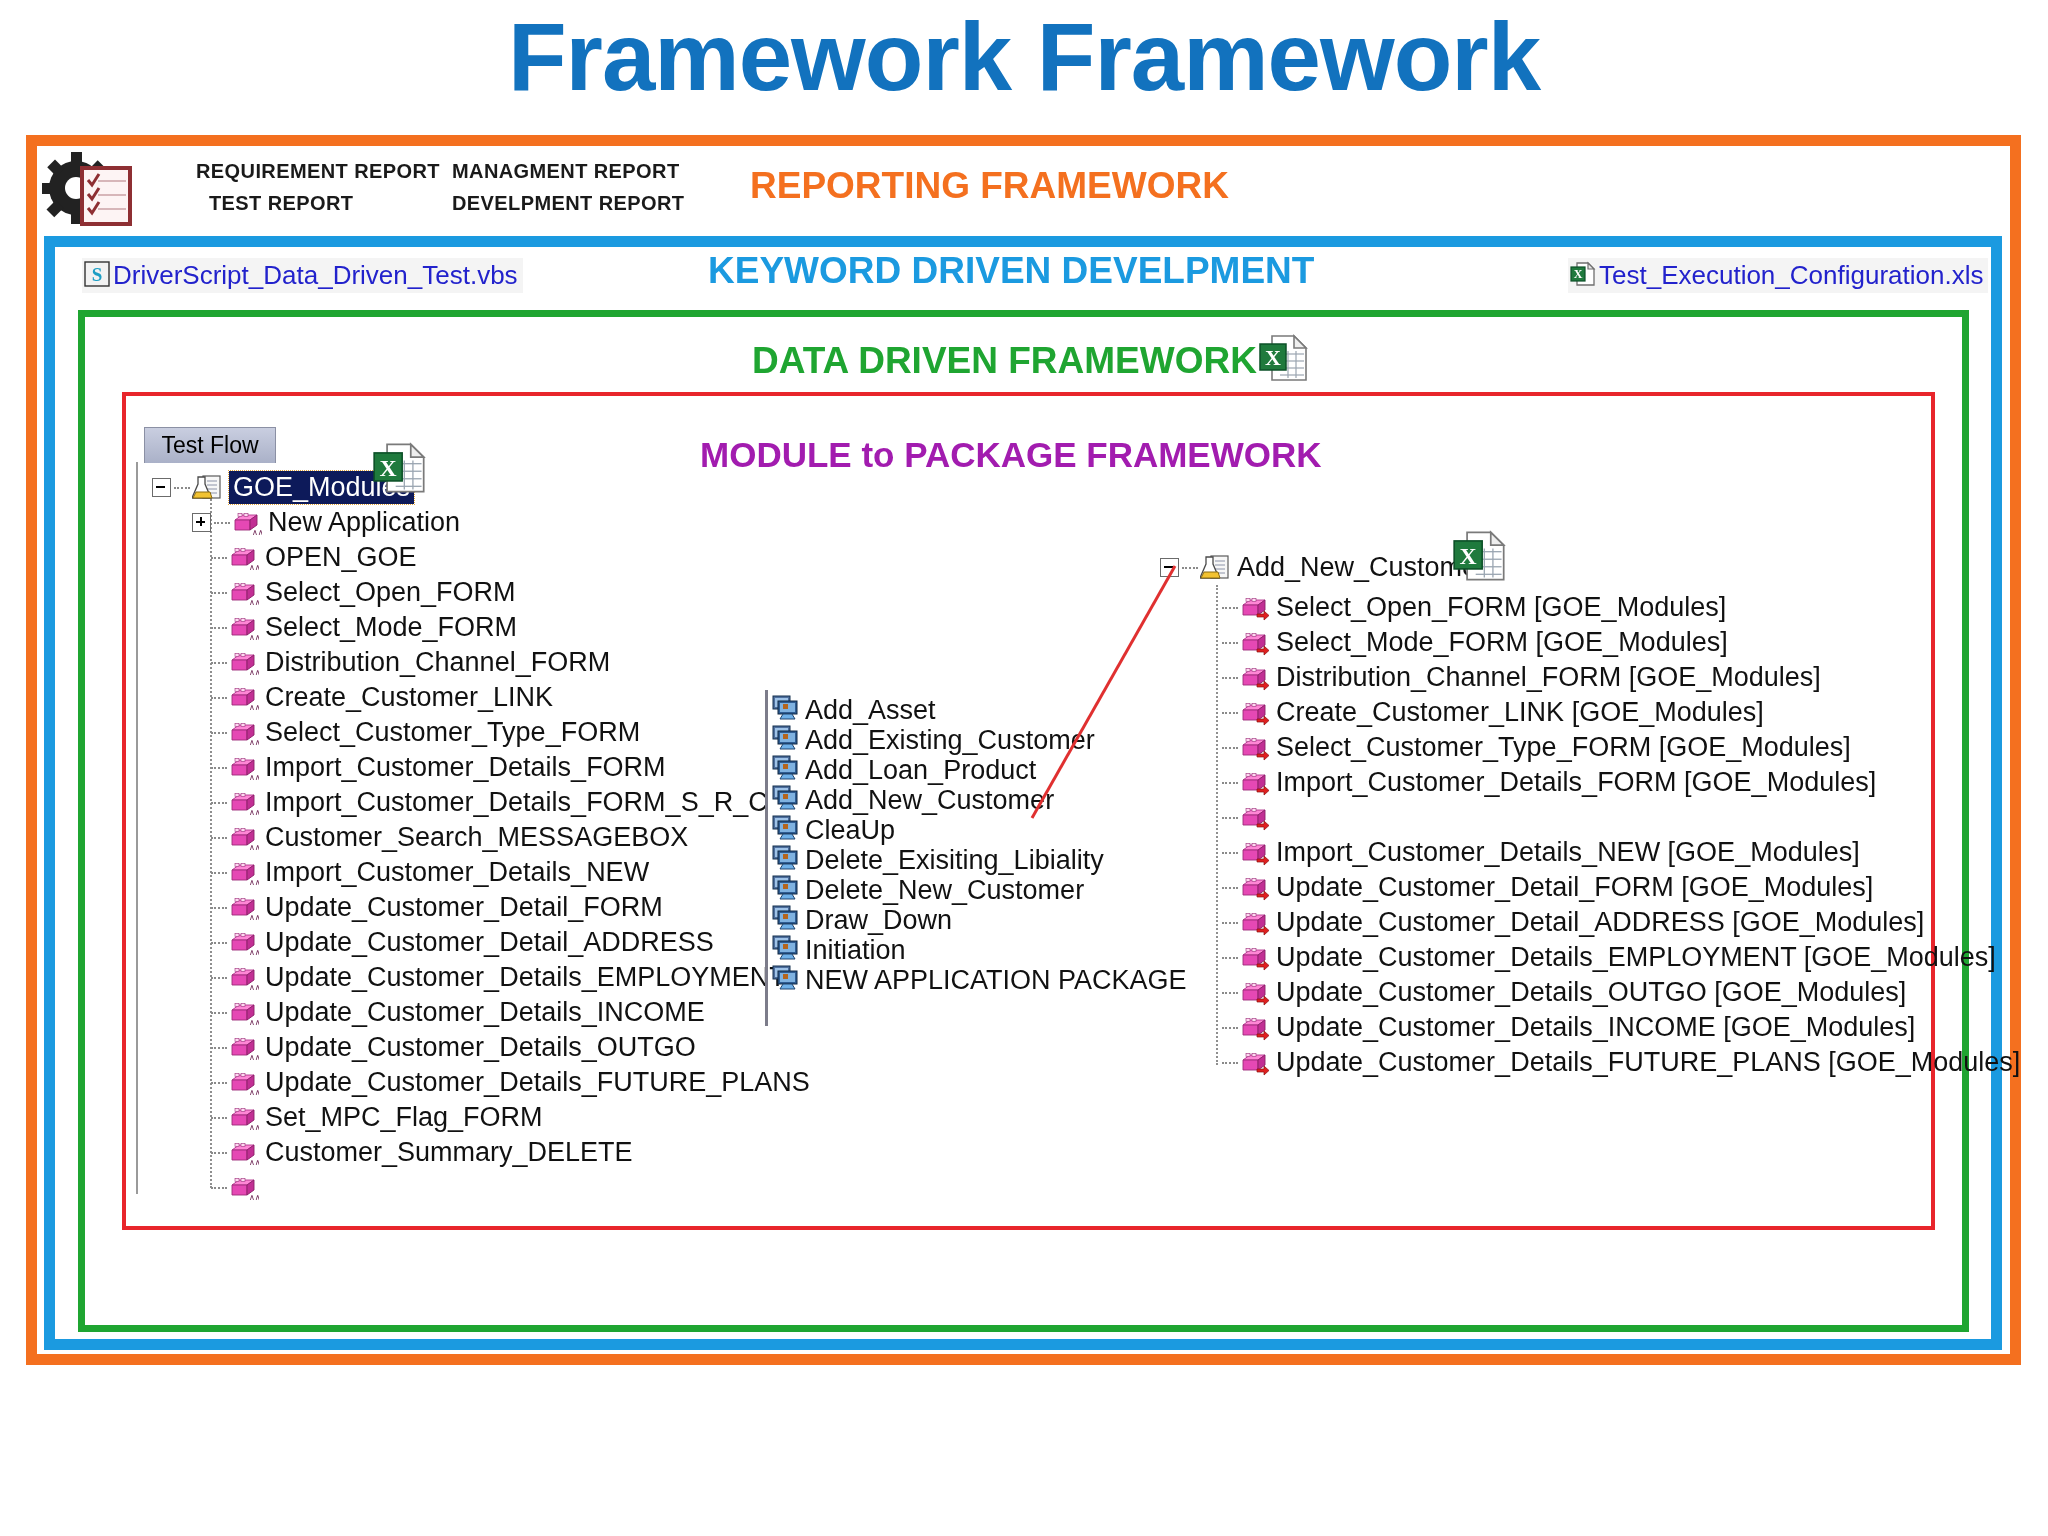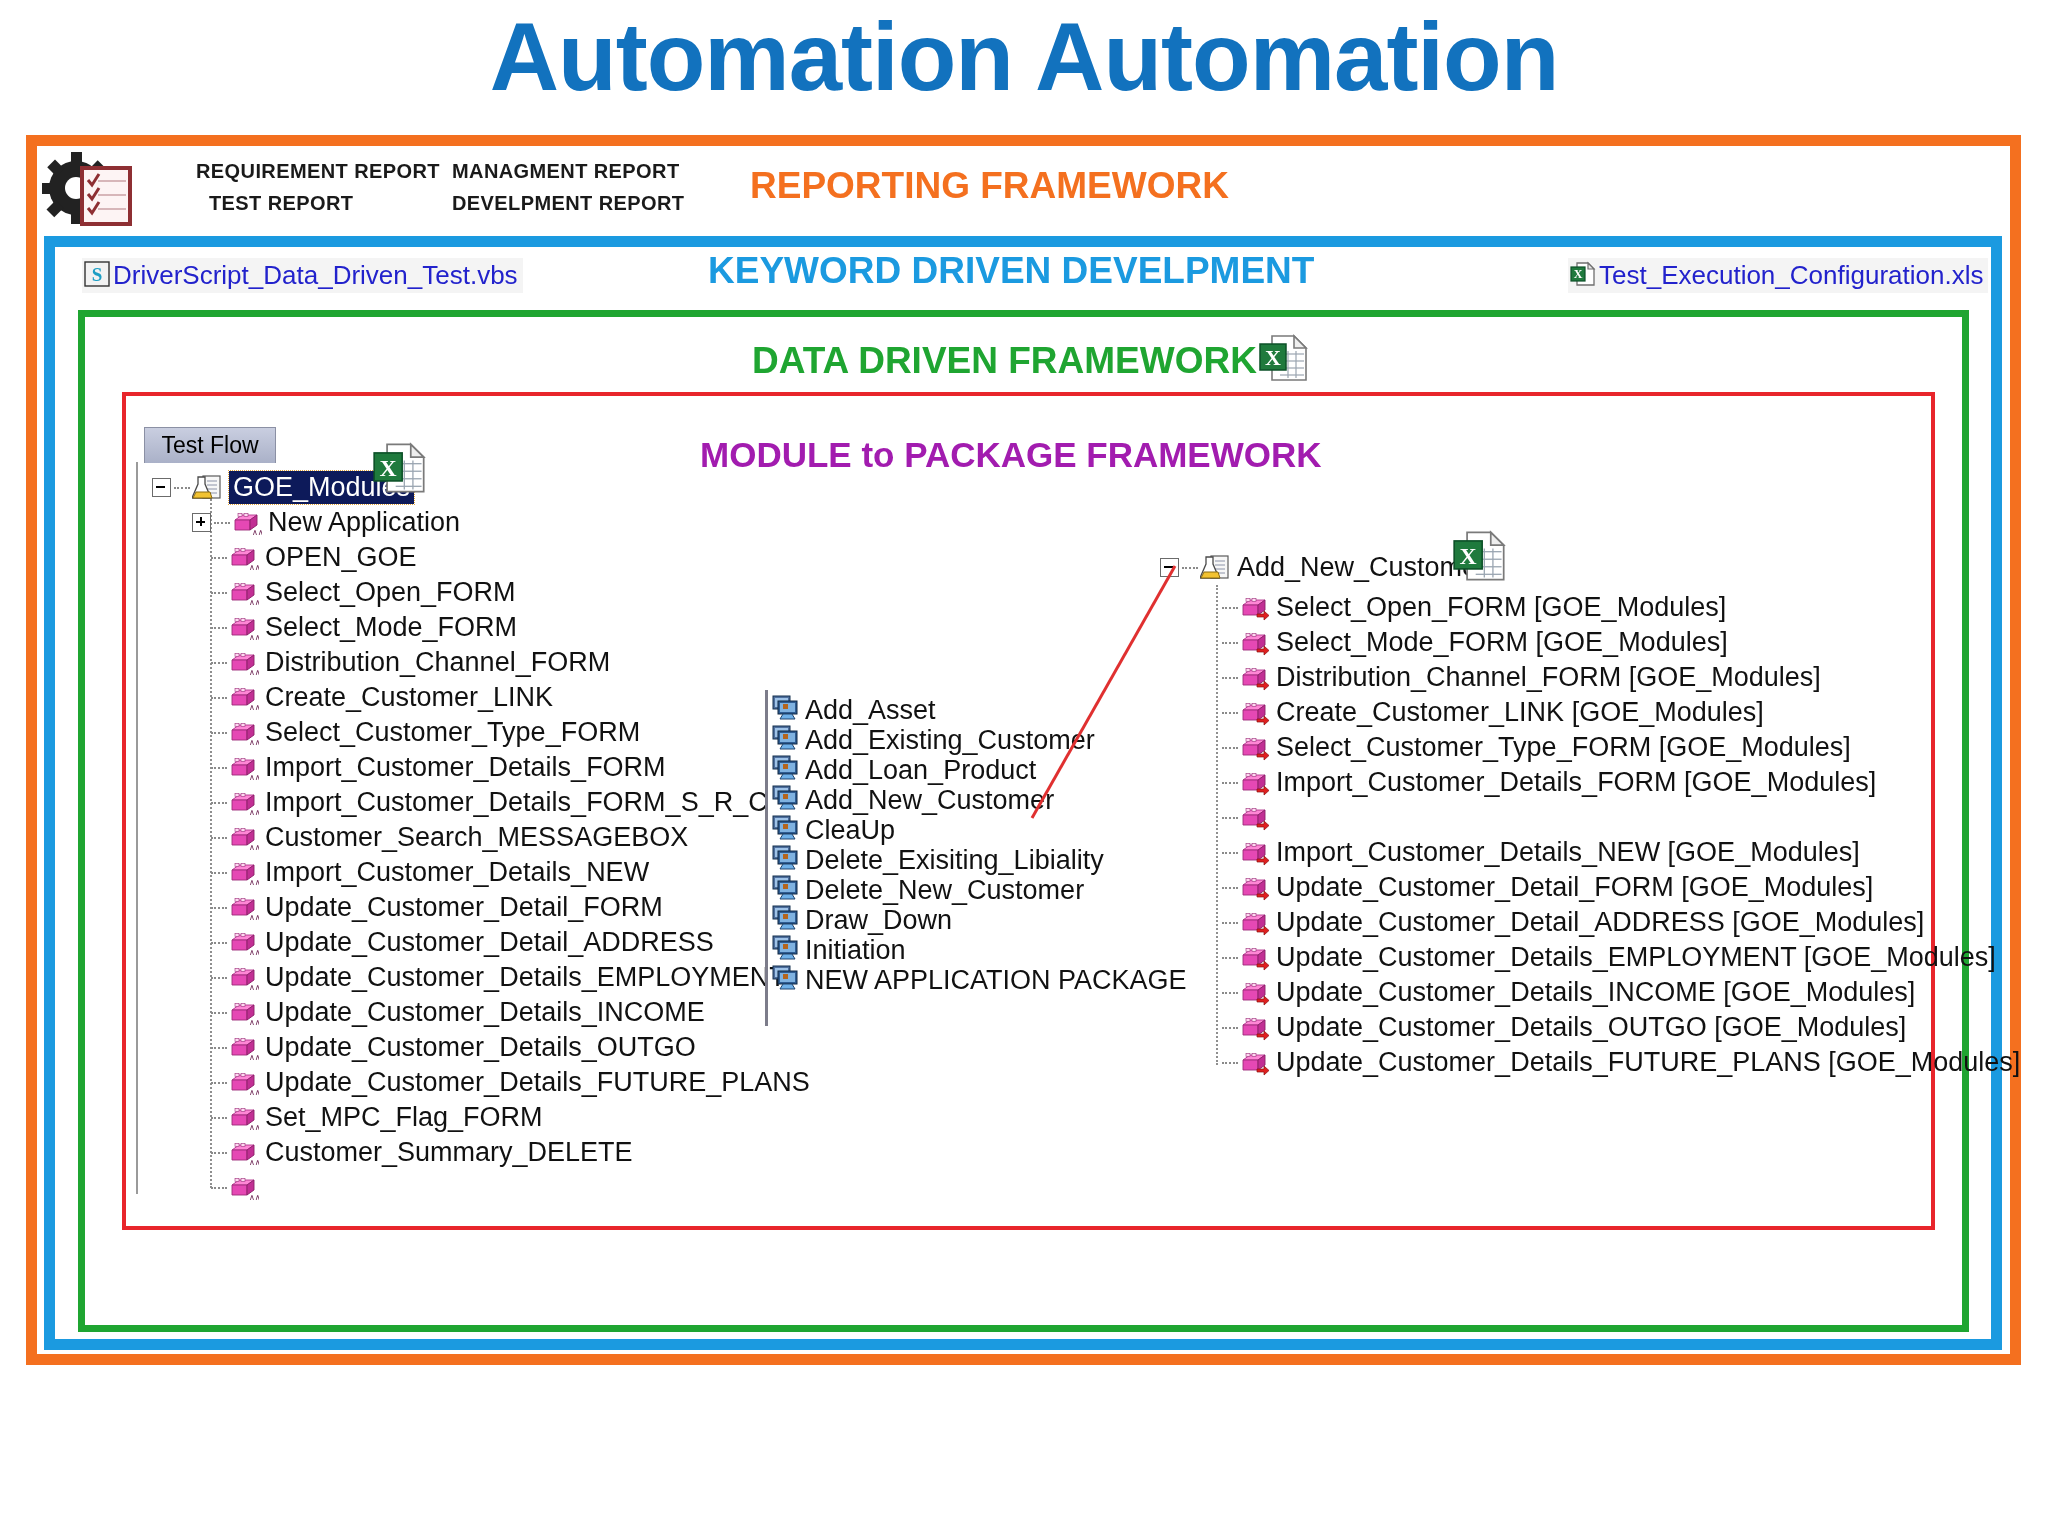--- a/index.html
+++ b/index.html
@@ -91,21 +91,21 @@
   #right-tree{position:absolute;left:1160px;top:550px;}
   #right-children{position:absolute;left:1222px;top:590px;}
 
   
   #connector{position:absolute;left:1010px;top:550px;width:220px;height:290px;
              pointer-events:none;}
 </style>
 </head>
 <body>
 
-<div id="page-title">Automation Automation</div>
+<div id="page-title">Framework Framework</div>
 
 <div class="frame" id="frame-reporting"></div>
 <div class="frame" id="frame-keyword"></div>
 <div class="frame" id="frame-data"></div>
 <div class="frame" id="frame-module"></div>
 
 <div class="frame-caption" id="cap-reporting">REPORTING FRAMEWORK</div>
 <div class="frame-caption" id="cap-keyword">KEYWORD DRIVEN DEVELPMENT</div>
 <div class="frame-caption" id="cap-data">DATA DRIVEN FRAMEWORK</div>
 <div class="frame-caption" id="cap-module">MODULE to PACKAGE FRAMEWORK</div>
@@ -862,36 +862,36 @@
     <svg width="30" height="26" viewBox="0 0 30 26">
       <path d="M3 9 l7 -5 l15 0 l-7 5 z" fill="#ff86d6" stroke="#b0368c" stroke-width="0.9"></path>
       <path d="M3 9 l15 0 l0 10 l-15 0 z" fill="#e548b4" stroke="#9c2b79" stroke-width="0.9"></path>
       <path d="M18 9 l7 -5 l0 10 l-7 5 z" fill="#c12f94" stroke="#8a1f68" stroke-width="0.9"></path>
       <g fill="#ffd9f1" stroke="#9c2b79" stroke-width="0.6">
         <rect x="6" y="2.5" width="4" height="3"></rect>
             <rect x="12" y="2.5" width="4" height="3"></rect>
       </g>
       <path d="M17 18 l7 0 l0 -3 l5 4.5 l-5 4.5 l0 -3 l-7 0 z" fill="#e02020" stroke="#8a0f0f" stroke-width="0.7"></path>
     </svg></span>
+       <span class="tlabel">Update_Customer_Details_OUTGO [GOE_Modules]</span>
+     </div>
+    <div class="tnode">
+       <span class="dotline"></span>
+       <span class="ico-mod">
+    <svg width="30" height="26" viewBox="0 0 30 26">
+      <path d="M3 9 l7 -5 l15 0 l-7 5 z" fill="#ff86d6" stroke="#b0368c" stroke-width="0.9"></path>
+      <path d="M3 9 l15 0 l0 10 l-15 0 z" fill="#e548b4" stroke="#9c2b79" stroke-width="0.9"></path>
+      <path d="M18 9 l7 -5 l0 10 l-7 5 z" fill="#c12f94" stroke="#8a1f68" stroke-width="0.9"></path>
+      <g fill="#ffd9f1" stroke="#9c2b79" stroke-width="0.6">
+        <rect x="6" y="2.5" width="4" height="3"></rect>
+            <rect x="12" y="2.5" width="4" height="3"></rect>
+      </g>
+      <path d="M17 18 l7 0 l0 -3 l5 4.5 l-5 4.5 l0 -3 l-7 0 z" fill="#e02020" stroke="#8a0f0f" stroke-width="0.7"></path>
+    </svg></span>
        <span class="tlabel">Update_Customer_Details_INCOME [GOE_Modules]</span>
-     </div>
-    <div class="tnode">
-       <span class="dotline"></span>
-       <span class="ico-mod">
-    <svg width="30" height="26" viewBox="0 0 30 26">
-      <path d="M3 9 l7 -5 l15 0 l-7 5 z" fill="#ff86d6" stroke="#b0368c" stroke-width="0.9"></path>
-      <path d="M3 9 l15 0 l0 10 l-15 0 z" fill="#e548b4" stroke="#9c2b79" stroke-width="0.9"></path>
-      <path d="M18 9 l7 -5 l0 10 l-7 5 z" fill="#c12f94" stroke="#8a1f68" stroke-width="0.9"></path>
-      <g fill="#ffd9f1" stroke="#9c2b79" stroke-width="0.6">
-        <rect x="6" y="2.5" width="4" height="3"></rect>
-            <rect x="12" y="2.5" width="4" height="3"></rect>
-      </g>
-      <path d="M17 18 l7 0 l0 -3 l5 4.5 l-5 4.5 l0 -3 l-7 0 z" fill="#e02020" stroke="#8a0f0f" stroke-width="0.7"></path>
-    </svg></span>
-       <span class="tlabel">Update_Customer_Details_OUTGO [GOE_Modules]</span>
      </div>
     <div class="tnode">
        <span class="dotline"></span>
        <span class="ico-mod">
     <svg width="30" height="26" viewBox="0 0 30 26">
       <path d="M3 9 l7 -5 l15 0 l-7 5 z" fill="#ff86d6" stroke="#b0368c" stroke-width="0.9"></path>
       <path d="M3 9 l15 0 l0 10 l-15 0 z" fill="#e548b4" stroke="#9c2b79" stroke-width="0.9"></path>
       <path d="M18 9 l7 -5 l0 10 l-7 5 z" fill="#c12f94" stroke="#8a1f68" stroke-width="0.9"></path>
       <g fill="#ffd9f1" stroke="#9c2b79" stroke-width="0.6">
         <rect x="6" y="2.5" width="4" height="3"></rect>

